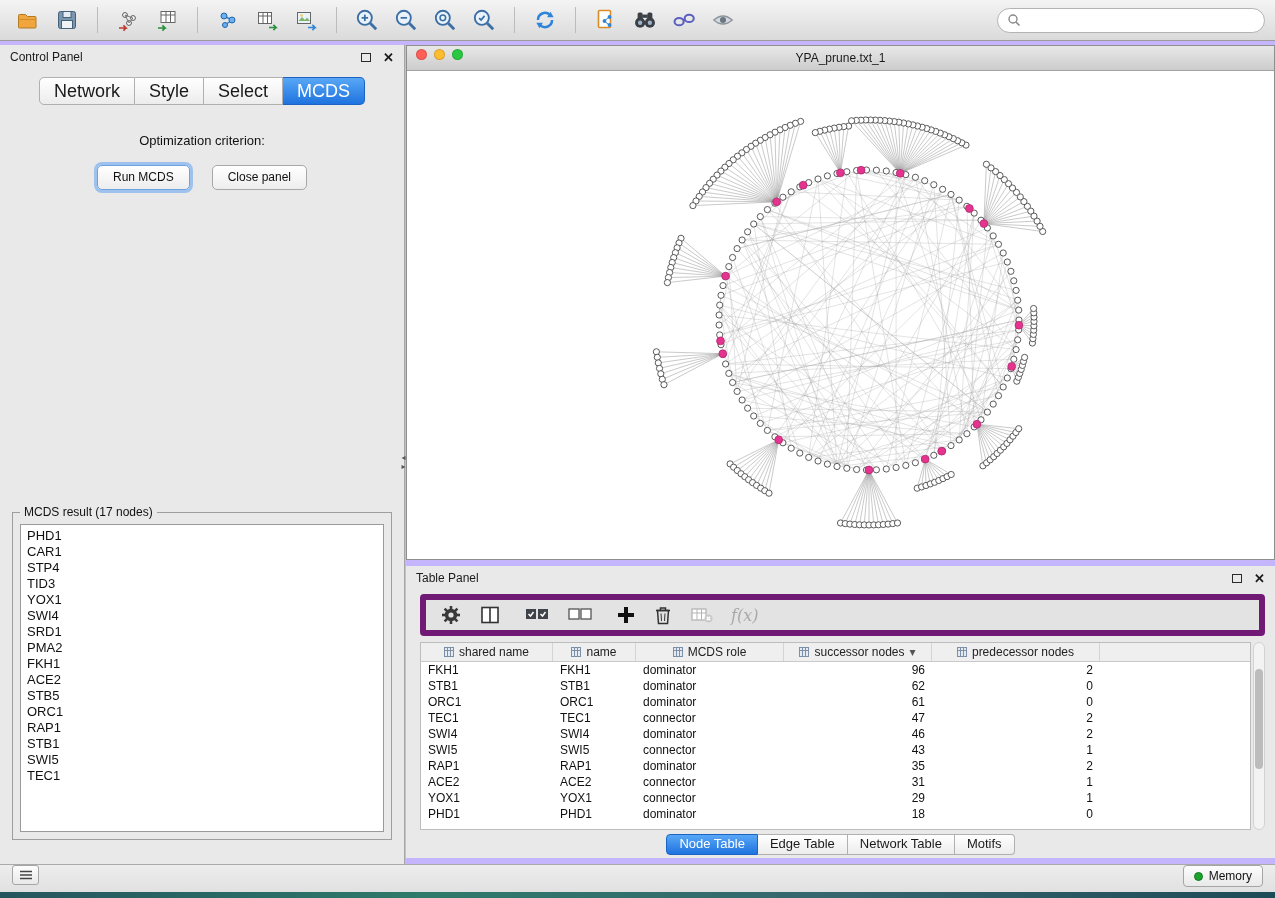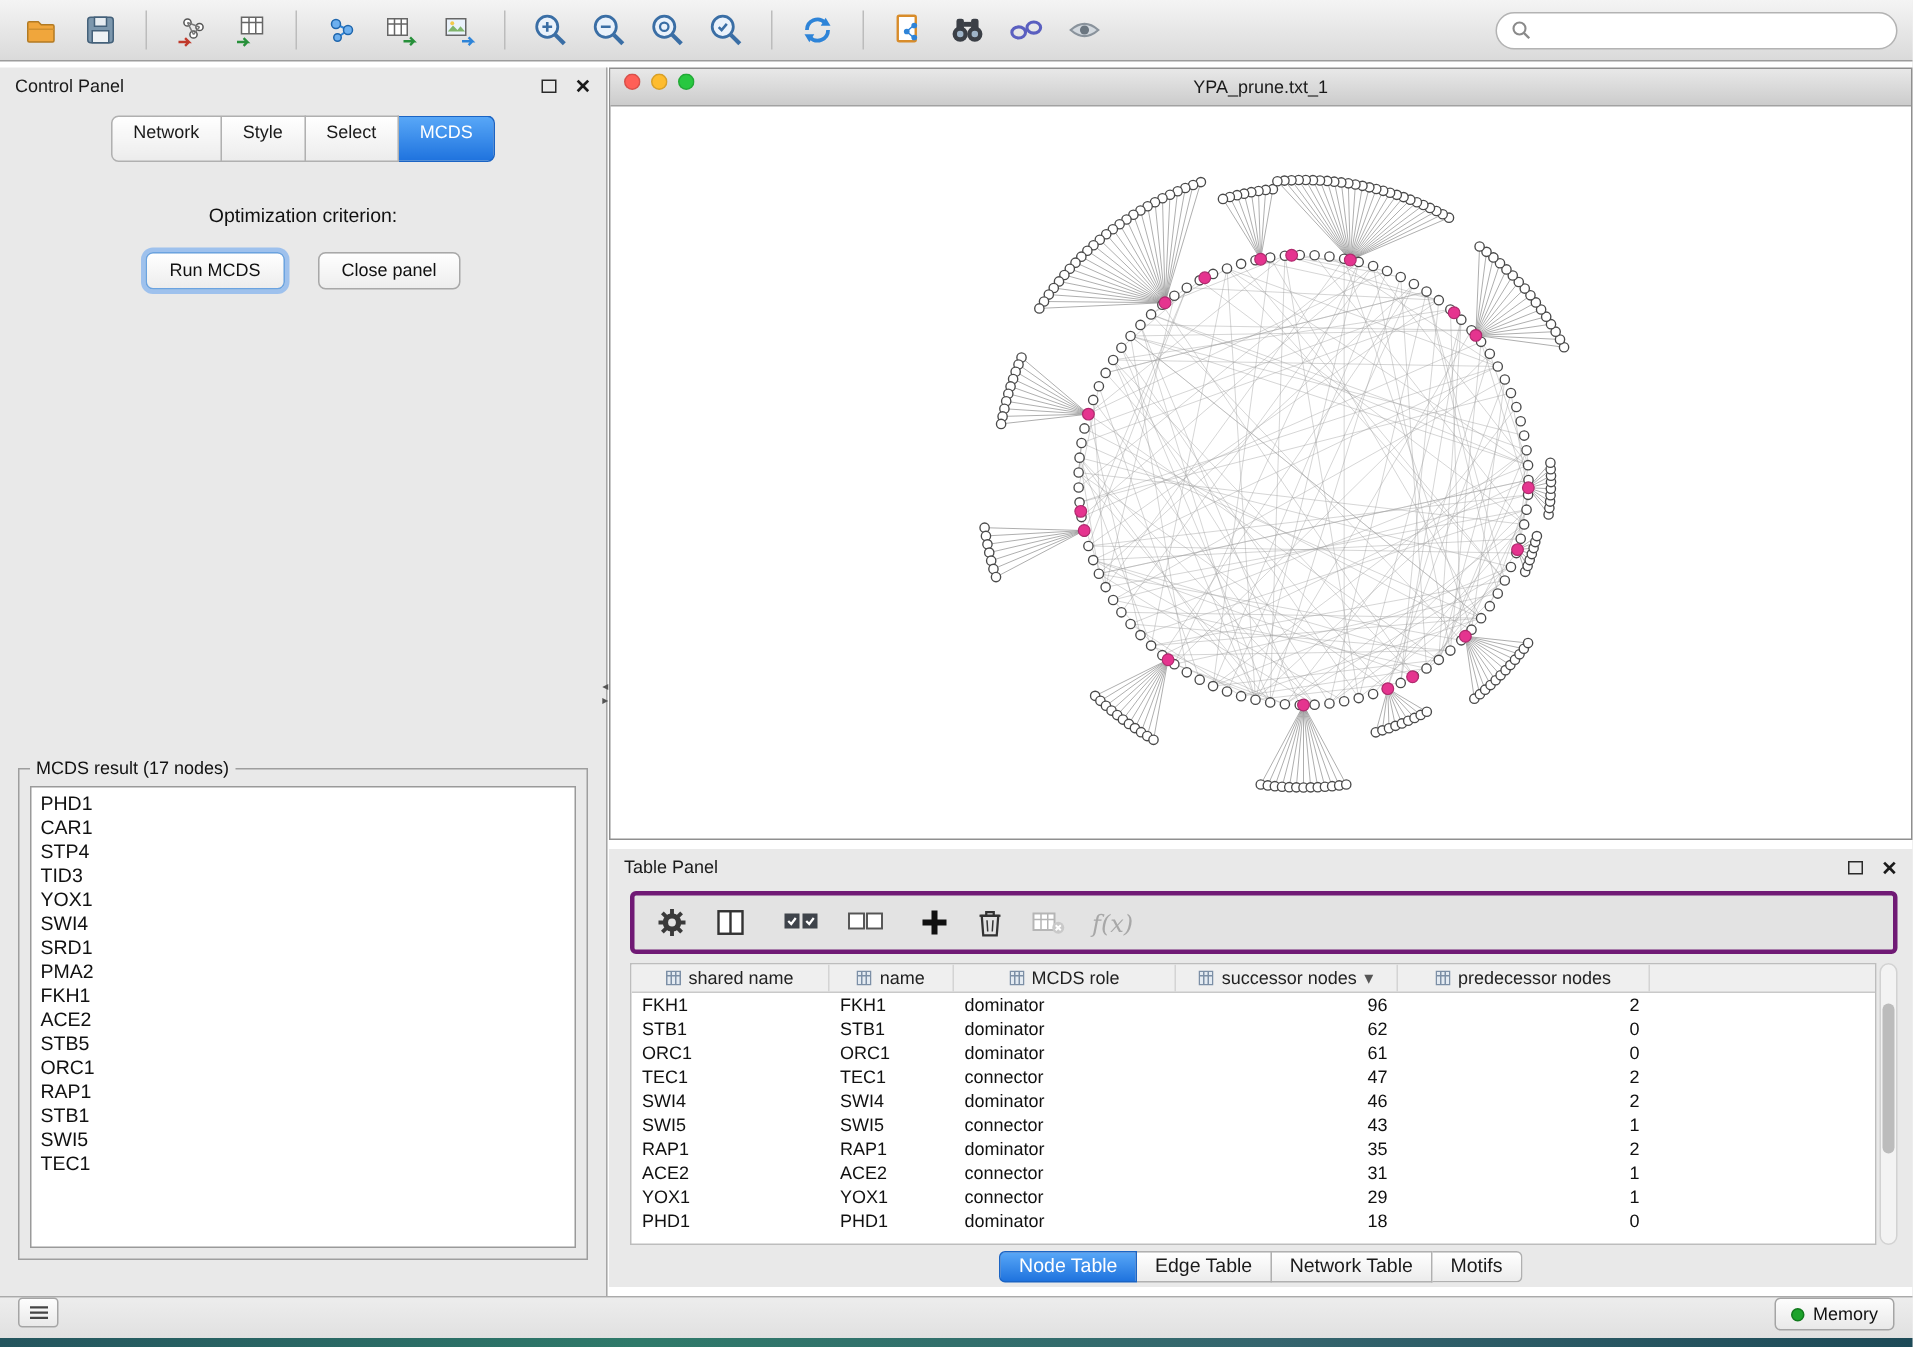--- a/index.html
+++ b/index.html
@@ -1,33 +1,33 @@
 <!DOCTYPE html>
 <html><head>
 <meta charset="utf-8">
 <style>
   *{box-sizing:border-box;margin:0;padding:0}
   html,body{width:1275px;height:898px;overflow:hidden;font-family:"Liberation Sans",sans-serif;background:#d8d8d8}
-  #app{position:absolute;inset:0;background:#ffffff}
+  #app{position:absolute;inset:0;background:#c4b5fd}
 
   
   #toolbar{position:absolute;left:0;top:0;width:1275px;height:41px;background:linear-gradient(#f4f4f4,#dadada);border-bottom:1px solid #9c9c9c;display:flex;align-items:center;padding:0 10px;gap:3px}
   .tb{width:36px;height:32px;border:none;background:transparent;display:flex;align-items:center;justify-content:center;padding:0;cursor:pointer}
   .sep{width:1px;height:26px;background:#bcbcbc;margin:0 9px}
   .search-box{margin-left:auto;width:268px;height:25px;background:#fff;border:1px solid #b3b3b3;border-radius:13px;display:flex;align-items:center;padding:0 9px;gap:6px}
   .search-box input{border:none;outline:none;flex:1;font-size:12px;background:transparent;font-family:"Liberation Sans",sans-serif}
 
   
   #control-panel{position:absolute;left:0;top:45px;width:405px;height:819px;background:#e9e9e9;border-right:1px solid #a6a6a6}
   .panel-head{height:24px;display:flex;align-items:center;padding:0 10px;font-size:12px;color:#1a1a1a}
   .win-btns{margin-left:auto;display:flex;gap:12px;align-items:center}
   .float-btn{width:10px;height:9px;border:1.5px solid #2a2a2a;display:inline-block}
   .close-x{font-size:13px;font-weight:bold;color:#1a1a1a;line-height:1;cursor:pointer}
   .cp-tabs{display:flex;justify-content:center;margin-top:8px}
-  .cp-tab{font-size:12px;padding:3px 14px 12px;background:linear-gradient(#ffffff,#ececec);border:1px solid #b0b0b0;border-left:none;color:#1a1a1a;cursor:pointer}
+  .cp-tab{font-size:18px;padding:3px 14px 2px;background:linear-gradient(#ffffff,#ececec);border:1px solid #b0b0b0;border-left:none;color:#1a1a1a;cursor:pointer}
   .cp-tab:first-child{border-left:1px solid #b0b0b0;border-radius:5px 0 0 5px}
   .cp-tab:last-child{border-radius:0 5px 5px 0}
   .cp-tab.active{background:linear-gradient(#58a7f7,#1f73de);color:#fff;border-color:#1b64c4}
   .opt-label{text-align:center;font-size:13px;margin-top:28px;color:#111}
   .dropdown{margin:10px auto 0;width:318px;height:25px;background:#fff;border:1px solid #b1b1b1;border-radius:5px;display:flex;align-items:center;font-size:13px;position:relative;padding-left:9px;cursor:pointer;color:#111}
   .dd-btn{position:absolute;right:0;top:0;bottom:0;width:21px;background:linear-gradient(#61a9f7,#2a7de2);border-radius:0 4px 4px 0;color:#fff;display:flex;flex-direction:column;align-items:center;justify-content:center;font-size:6px;line-height:5px;border-left:1px solid #9cc0ea}
   .btn-row{display:flex;justify-content:center;gap:22px;margin-top:17px}
   .btn{font-size:12px;padding:4px 15px 5px;background:linear-gradient(#ffffff,#ededed);border:1px solid #a8a8a8;border-radius:5px;color:#111;cursor:pointer;font-family:"Liberation Sans",sans-serif}
   .btn.focused{box-shadow:0 0 0 3px rgba(96,160,240,.55);border-color:#6ba3e0}
   .result-box{position:absolute;left:12px;right:12px;top:467px;bottom:24px;border:1px solid #9e9e9e}
@@ -39,21 +39,21 @@
   
   #network-window{position:absolute;left:406px;top:45px;width:869px;height:515px;background:#fff;border:1px solid #8f8f8f}
   .net-titlebar{height:25px;background:linear-gradient(#e8e8e8,#cccccc);border-bottom:1px solid #a2a2a2;display:flex;align-items:center;position:relative}
   .traffic{display:flex;gap:7px;position:absolute;left:9px;top:3px}
   .light{width:11px;height:11px;border-radius:50%;border:.5px solid rgba(0,0,0,.15);cursor:pointer}
   .net-title{flex:1;text-align:center;font-size:12px;color:#1a1a1a}
   #net-canvas{position:absolute;left:0;top:18px;width:867px;height:495px;cursor:default}
 
   
   #table-panel{position:absolute;left:406px;top:566px;width:869px;height:292px;background:#e9e9e9}
-  .tp-toolbar{position:absolute;left:14px;right:10px;top:28px;height:42px;background:#e3e3e3;border:3px solid #701a75;border-radius:4px;display:flex;align-items:center;gap:17px;padding:0 14px}
+  .tp-toolbar{position:absolute;left:14px;right:10px;top:28px;height:42px;background:#e3e3e3;border:6px solid #701a75;border-radius:4px;display:flex;align-items:center;gap:17px;padding:0 14px}
   .tpi{display:flex;align-items:center;justify-content:center;cursor:pointer;background:transparent;border:none;padding:0}
   .fx{font-family:"DejaVu Serif",serif;font-style:italic;font-size:16px;color:#a8a8a8}
   .tp-table{position:absolute;left:14px;right:24px;top:76px;bottom:28px;background:#fff;border:1px solid #bdbdbd;overflow:hidden}
   .thead{display:flex;height:19px;background:#efefef;border-bottom:1px solid #c9c9c9}
   .thcell{display:flex;align-items:center;justify-content:center;gap:5px;font-size:12px;color:#222;border-right:1px solid #d4d4d4;cursor:pointer}
   .thfill{flex:1}
   .trow{display:flex;height:16px;font-size:12px;align-items:center;color:#111;cursor:default}
   .tcell{padding:0 7px;white-space:nowrap;overflow:hidden}
   .c0{width:132px}.c1{width:83px}.c2{width:148px}.c3{width:148px}.c4{width:168px}
   .num{text-align:right}

